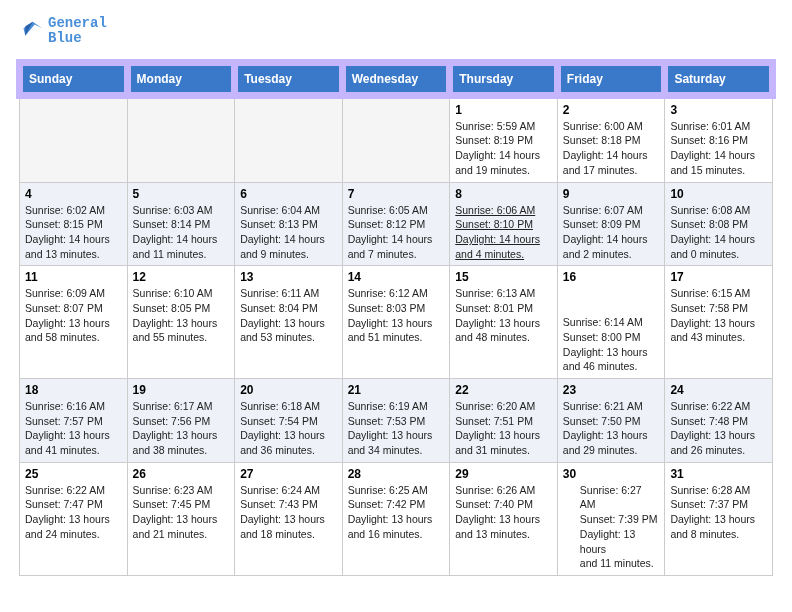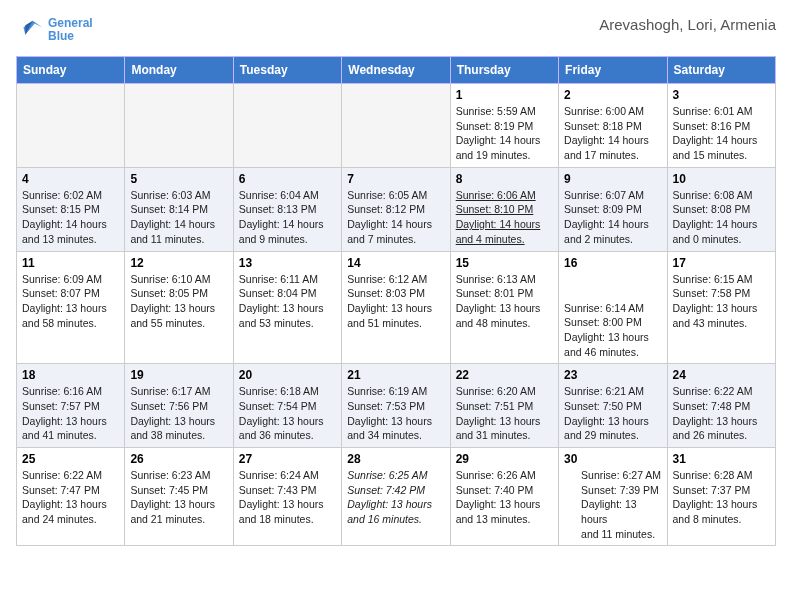--- a/index.html
+++ b/index.html
@@ -15,24 +15,25 @@
       justify-content: space-between;
       align-items: flex-start;
       margin-bottom: 12px;
     }
     .logo {
       display: flex;
       align-items: center;
       gap: 4px;
     }
     .logo-text {
-      font-size: 12px;
+      font-size: 14px;
       font-weight: bold;
       color: #333;
       line-height: 1.1;
+      font-family: Liberation Mono, monospace;
     }
     .logo-text span { color: #4a90d9; }
     .logo-bird {
       width: 28px;
       height: 28px;
     }
     .title-block {
       text-align: right;
     }
     .month-title {
@@ -49,21 +50,21 @@
       border-collapse: collapse;
       font-size: 11px;
     }
     thead th {
       background-color: #3a78c9;
       color: #fff;
       text-align: left;
       padding: 6px 6px;
       font-size: 12px;
       font-weight: bold;
-      border: 1px solid #c4b5fd;
+      border: 7px solid #c4b5fd;
     }
     td {
       border: 1px solid #ccc;
       vertical-align: top;
       padding: 4px 5px;
       width: calc(100% / 7);
       min-height: 80px;
       background: #fff;
     }
     tr:nth-child(even) td { background: #f0f4f9; }
@@ -89,21 +90,20 @@
     <svg class="logo-bird" viewBox="0 0 30 30">
       <polygon points="10,20 20,8 28,12 18,5 8,12" fill="#4a90d9"></polygon>
       <polygon points="10,20 18,5 10,10" fill="#2a60a9"></polygon>
     </svg>
     <div class="logo-text">
       <div><span>General</span></div>
       <div style="color:#4a90d9">Blue</div>
     </div>
   </div>
   <div class="title-block">
-    <div class="subtitle">Arevashogh, Lori, Armenia</div>
   </div>
 </div>
 
 <table>
   <thead>
     <tr>
         <th>Sunday</th>
         <th>Monday</th>
         <th>Tuesday</th>
         <th>Wednesday</th>
@@ -310,21 +310,21 @@
         </td>
         <td>
           <span class="day-number">27</span>
           <div class="cell-text" style="white-space: pre-line;">Sunrise: 6:24 AM
 Sunset: 7:43 PM
 Daylight: 13 hours
 and 18 minutes.</div>
         </td>
         <td>
           <span class="day-number">28</span>
-          <div class="cell-text" style="white-space: pre-line; font-style: italic;">Sunrise: 6:25 AM
+          <div class="cell-text" style="white-space: pre-line;">Sunrise: 6:25 AM
 Sunset: 7:42 PM
 Daylight: 13 hours
 and 16 minutes.</div>
         </td>
         <td>
           <span class="day-number">29</span>
           <div class="cell-text" style="white-space: pre-line;">Sunrise: 6:26 AM
 Sunset: 7:40 PM
 Daylight: 13 hours
 and 13 minutes.</div>

